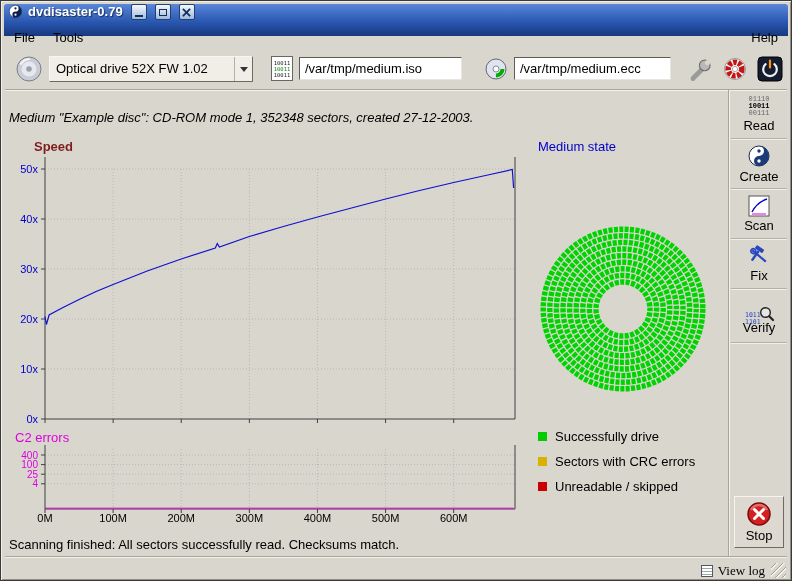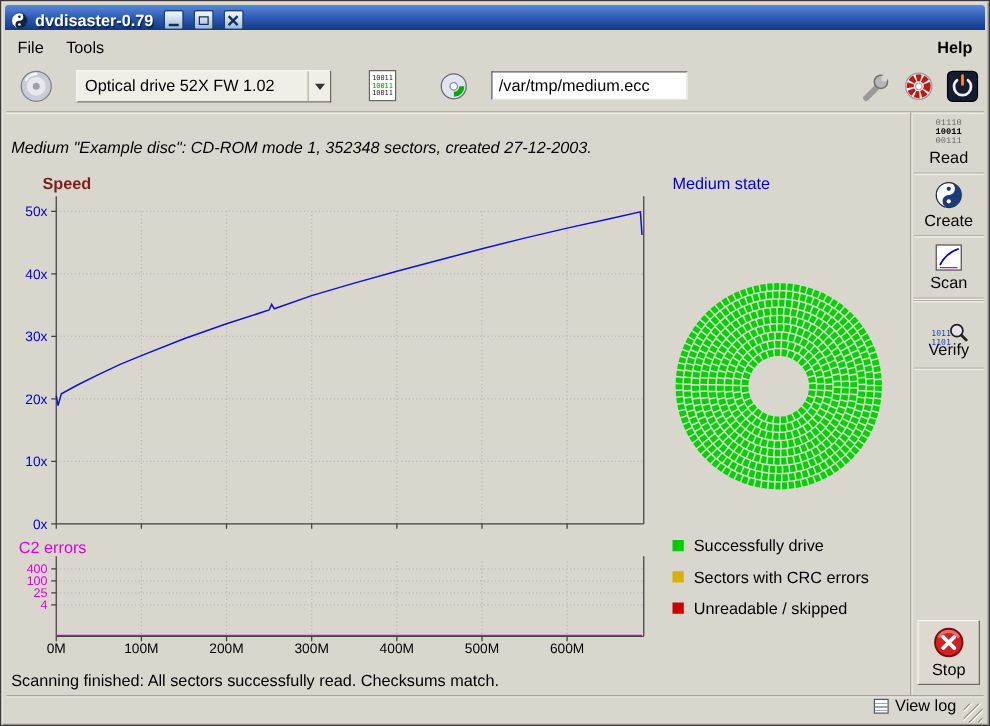--- a/index.html
+++ b/index.html
@@ -7,47 +7,47 @@
   body { font-family:"Liberation Sans", sans-serif; background:#6f6f6f; }
 
   .window {
     position:relative; width:792px; height:581px; overflow:hidden;
     background:#d9d6cd; border:1px solid #3a3a3a;
     box-shadow: inset 1px 1px 0 #f2efe8, inset -1px -1px 0 #928e86;
   }
 
   
   .titlebar {
-    position:absolute; left:3px; top:3px; right:3px; height:20px;
+    position:absolute; left:3px; top:3px; right:3px; height:32px;
     background:linear-gradient(#5a87d8 0%, #2a58b2 55%, #16387e 100%);
     border-radius:3px 3px 0 0;
-    display:flex; align-items:flex-end; padding:0 4px; gap:5px;
+    display:flex; align-items:flex-start; padding:0 4px; gap:5px;
   }
   .title-text { color:#fff; font-weight:bold; font-size:13px; text-shadow:1px 1px 1px rgba(0,0,0,.55); }
   .tb-btn {
     width:16px; height:16px; margin-left:3px; border:1px solid #23406e; border-radius:2px;
     background:linear-gradient(#f5f9fe,#9db9dc);
     display:flex; align-items:center; justify-content:center; cursor:default;
   }
   .tb-btn:first-of-type { margin-left:auto; }
   .min-glyph { width:8px; height:2px; background:#123055; margin-top:7px; }
   .max-glyph { width:8px; height:7px; border:1.5px solid #123055; }
 
   
   .menubar {
     position:absolute; left:4px; top:26px; right:4px; height:21px;
     display:flex; align-items:center; font-size:13px; color:#000;
   }
   .menu-item { padding:2px 9px; }
-  .menu-help { margin-left:auto;font-weight:bold; }
+  .menu-help { margin-left:auto; }
 
   
   .toolbar {
     position:absolute; left:4px; top:47px; right:4px; height:41px;
-    display:flex; align-items:center; padding-left:10px; gap:18px;
+    display:flex; align-items:center; padding-left:10px; gap:6px;
   }
   .tool-icon { display:inline-flex; align-items:center; justify-content:center; }
   .combo {
     width:204px; height:26px; background:#f1eee8;
     border:1px solid; border-color:#f8f6f0 #6f6b63 #6f6b63 #f8f6f0;
     display:flex; align-items:center; font-size:13px;
   }
   .combo-text { flex:1; padding:0 6px; white-space:nowrap; overflow:hidden; }
   .combo-arrow-box { width:18px; height:100%; border-left:1px solid #b4b0a8; display:flex; align-items:center; justify-content:center; }
   .arrow-down { width:0; height:0; border:4px solid transparent; border-top:5px solid #333; margin-top:5px; }
@@ -109,21 +109,21 @@
   .vmag { position:absolute; right:-2px; bottom:-3px; }
   .stop-btn {
     height:52px; margin:0 5px 8px 5px;
     border:1px solid; border-color:#f6f4ee #6f6b63 #6f6b63 #f6f4ee; background:#ddd9d1;
   }
 
   
   .bottombar {
     position:absolute; left:4px; right:4px; top:555px; height:23px;
     border-top:1px solid #a9a59d; box-shadow:inset 0 1px 0 #f3f0e9;
-    display:flex; align-items:flex-start; justify-content:flex-end; padding-right:22px;
+    display:flex; align-items:flex-end; justify-content:flex-end; padding-right:22px;font-family:Liberation Serif, serif;
   }
   .viewlog { display:flex; align-items:center; gap:5px; font-size:13px; color:#000; cursor:default; }
   .vl-icon {
     width:12px; height:12px; border:1px solid #556; background:#fff;
     background-image:repeating-linear-gradient(#fff 0 2px, #9aa 2px 3px);
   }
   .grip {
     position:absolute; right:1px; bottom:1px; width:15px; height:15px;
     background:repeating-linear-gradient(135deg, rgba(0,0,0,0) 0 3px, #a39f97 3px 4px, #f4f1ea 4px 5px);
   }
@@ -177,20 +177,21 @@
       <span class="combo-arrow-box">
           <span class="arrow-down"></span>
         </span>
     </div>
 
     <span class="iso-icon sp14">
       <span class="iso-row1">10011</span>
       <span class="iso-row2">10011</span>
       <span class="iso-row3">10011</span>
     </span>
+    <input class="tfield iso" value="/var/tmp/medium.iso" style="">
 
     <span class="tool-icon sp18">
       <svg width="24" height="24" viewBox="0 0 24 24">
         <circle cx="12" cy="12" r="10" fill="#dfe4ee" stroke="#667"></circle>
         <circle cx="12" cy="12" r="6.5" fill="none" stroke="#00b000" stroke-width="4" stroke-dasharray="10 31"></circle>
         <circle cx="12" cy="12" r="3" fill="#fff" stroke="#889"></circle>
       </svg>
     </span>
     <input class="tfield ecc" value="/var/tmp/medium.ecc" style="">
 
@@ -352,20 +353,33 @@
     <div class="side-btn">
       <svg width="22" height="22" viewBox="0 0 22 22">
         <rect x="1" y="1" width="20" height="20" fill="#fff" stroke="#555"></rect>
         <path d="M4,17 C8,9 13,6 19,4" stroke="#0000c0" stroke-width="1.4" fill="none"></path>
         <line x1="4" y1="19" x2="18" y2="19" stroke="#dd00dd" stroke-width="1"></line>
       </svg>
       <div>Scan</div>
     </div>
     <div class="side-sep"></div>
 
+    <div class="side-btn">
+      <svg width="22" height="22" viewBox="0 0 22 22">
+        <g transform="rotate(35 11 11)" fill="#2848c0">
+          <rect x="3" y="3" width="9" height="4" rx="1"></rect>
+          <rect x="6.5" y="7" width="2.5" height="12" rx="1"></rect>
+        </g>
+        <g transform="rotate(-50 11 11)" fill="#2848c0">
+          <rect x="10" y="2" width="2.2" height="18" rx="1"></rect>
+          <circle cx="11.1" cy="3.5" r="2.4" fill="none" stroke="#2848c0" stroke-width="1.6"></circle>
+        </g>
+      </svg>
+      <div>Fix</div>
+    </div>
     <div class="side-sep"></div>
 
     <div class="side-btn" style="height:52px;">
       <span class="verify-icon">
         <span class="vbin">
           <div>1011</div>
           <div>1101</div>
         </span>
         <svg class="vmag" width="16" height="16" viewBox="0 0 16 16">
           <circle cx="6.5" cy="6.5" r="4.8" fill="rgba(240,244,255,0.55)" stroke="#222" stroke-width="1.4"></circle>

